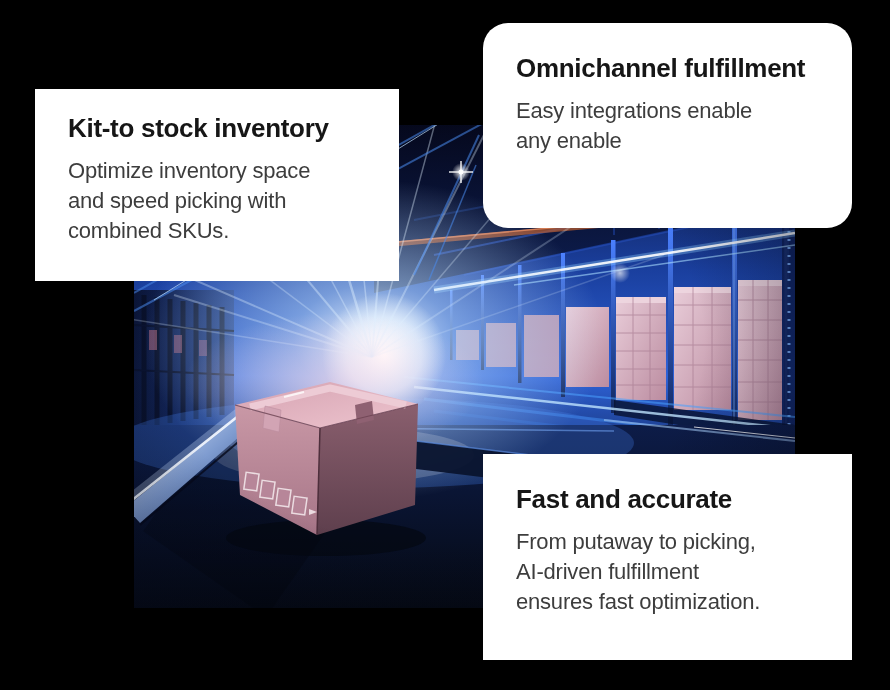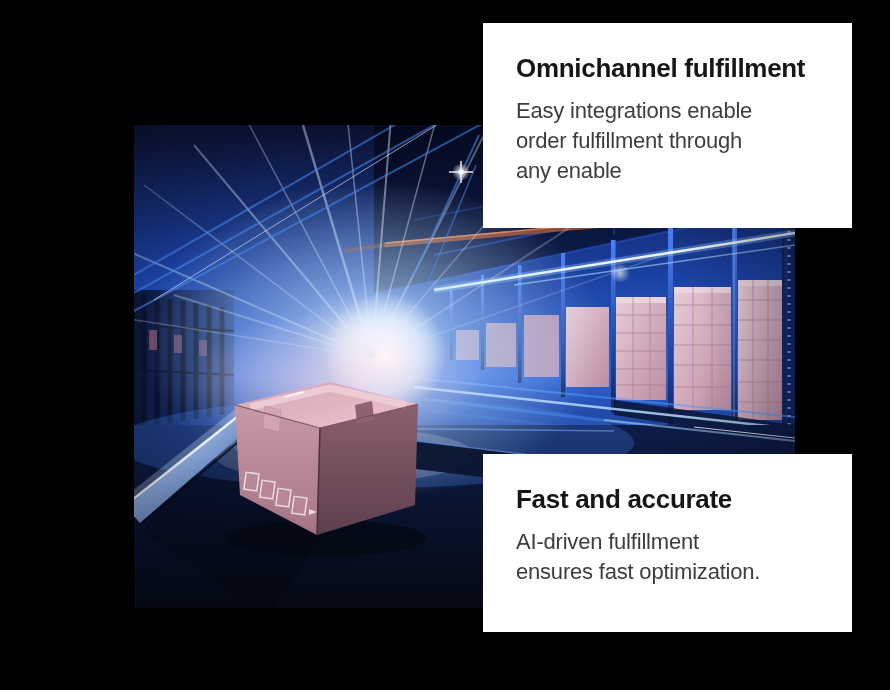--- a/index.html
+++ b/index.html
@@ -17,22 +17,22 @@
     width: 661px; height: 483px;
   }
   .warehouse svg { display: block; width: 661px; height: 483px; }
   .card {
     position: absolute;
     background: #ffffff;
     box-sizing: border-box;
     padding: 24px 33px;
   }
   .card-1 { left: 35px;  top: 89px;  width: 364px; height: 192px; }
-  .card-2 { left: 483px; top: 23px;  width: 369px; height: 205px; padding-top: 30px; }
-  .card-3 { left: 483px; top: 454px; width: 369px; height: 178px; padding-top: 30px; }
+  .card-2 { left: 483px; top: 23px;  width: 369px; height: 205px; padding-top: 30px; border-radius: 25px; }
+  .card-3 { left: 483px; top: 454px; width: 369px; height: 206px; padding-top: 30px; }
   .card-title {
     margin: 0 0 12px 0;
     font-size: 26px;
     font-weight: 700;
     letter-spacing: -0.3px;
     color: #161616;
     white-space: nowrap;
   }
   .card-body { margin: 0; }
   .card-body .line {
@@ -329,31 +329,39 @@
         <circle cx="327" cy="47" r="9" fill="url(#glowWhite)"></circle>
         <line x1="315" y1="47" x2="339" y2="47" stroke="#ffffff" stroke-width="1.5" opacity="0.9"></line>
         <line x1="327" y1="36" x2="327" y2="58" stroke="#ffffff" stroke-width="1.5" opacity="0.9"></line>
         <circle cx="327" cy="47" r="2.5" fill="#ffffff"></circle>
       </g>
 
       <rect x="0" y="0" width="661" height="483" fill="url(#vigG)"></rect>
     </svg>
   </div>
 
+  <section class="card card-1">
+    <h3 class="card-title">Kit-to stock inventory</h3>
+    <p class="card-body">
+      <span class="line">Optimize inventory space</span>
+      <span class="line">and speed picking with</span>
+      <span class="line">combined SKUs.</span>
+    </p>
+  </section>
 
   <section class="card card-2">
     <h3 class="card-title">Omnichannel fulfillment</h3>
     <p class="card-body">
       <span class="line">Easy integrations enable</span>
-      <span class="line">order fulfillment through</span>
       <span class="line">any enable</span>
     </p>
   </section>
 
   <section class="card card-3">
     <h3 class="card-title">Fast and accurate</h3>
     <p class="card-body">
+      <span class="line">From putaway to picking,</span>
       <span class="line">AI-driven fulfillment</span>
       <span class="line">ensures fast optimization.</span>
     </p>
   </section>
 
 </div>
 
 </body></html>

